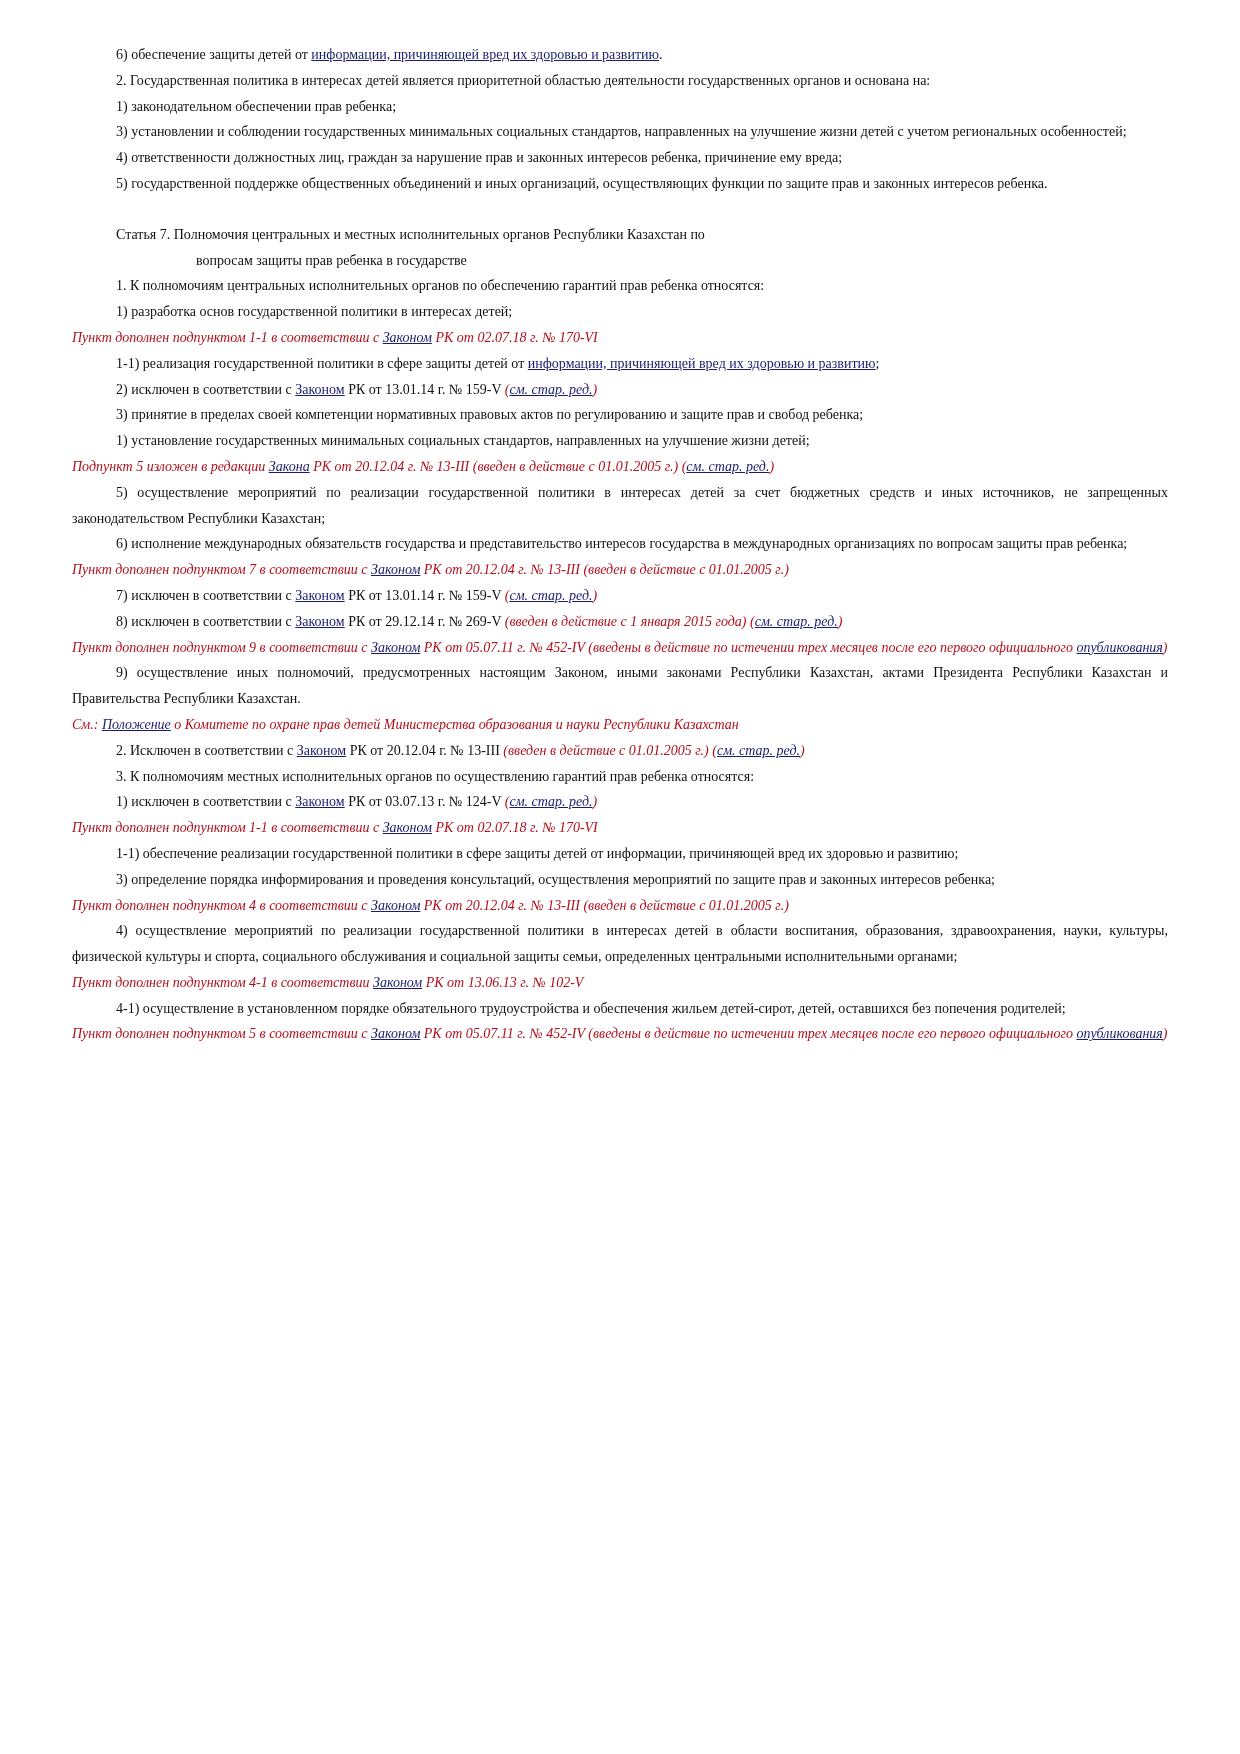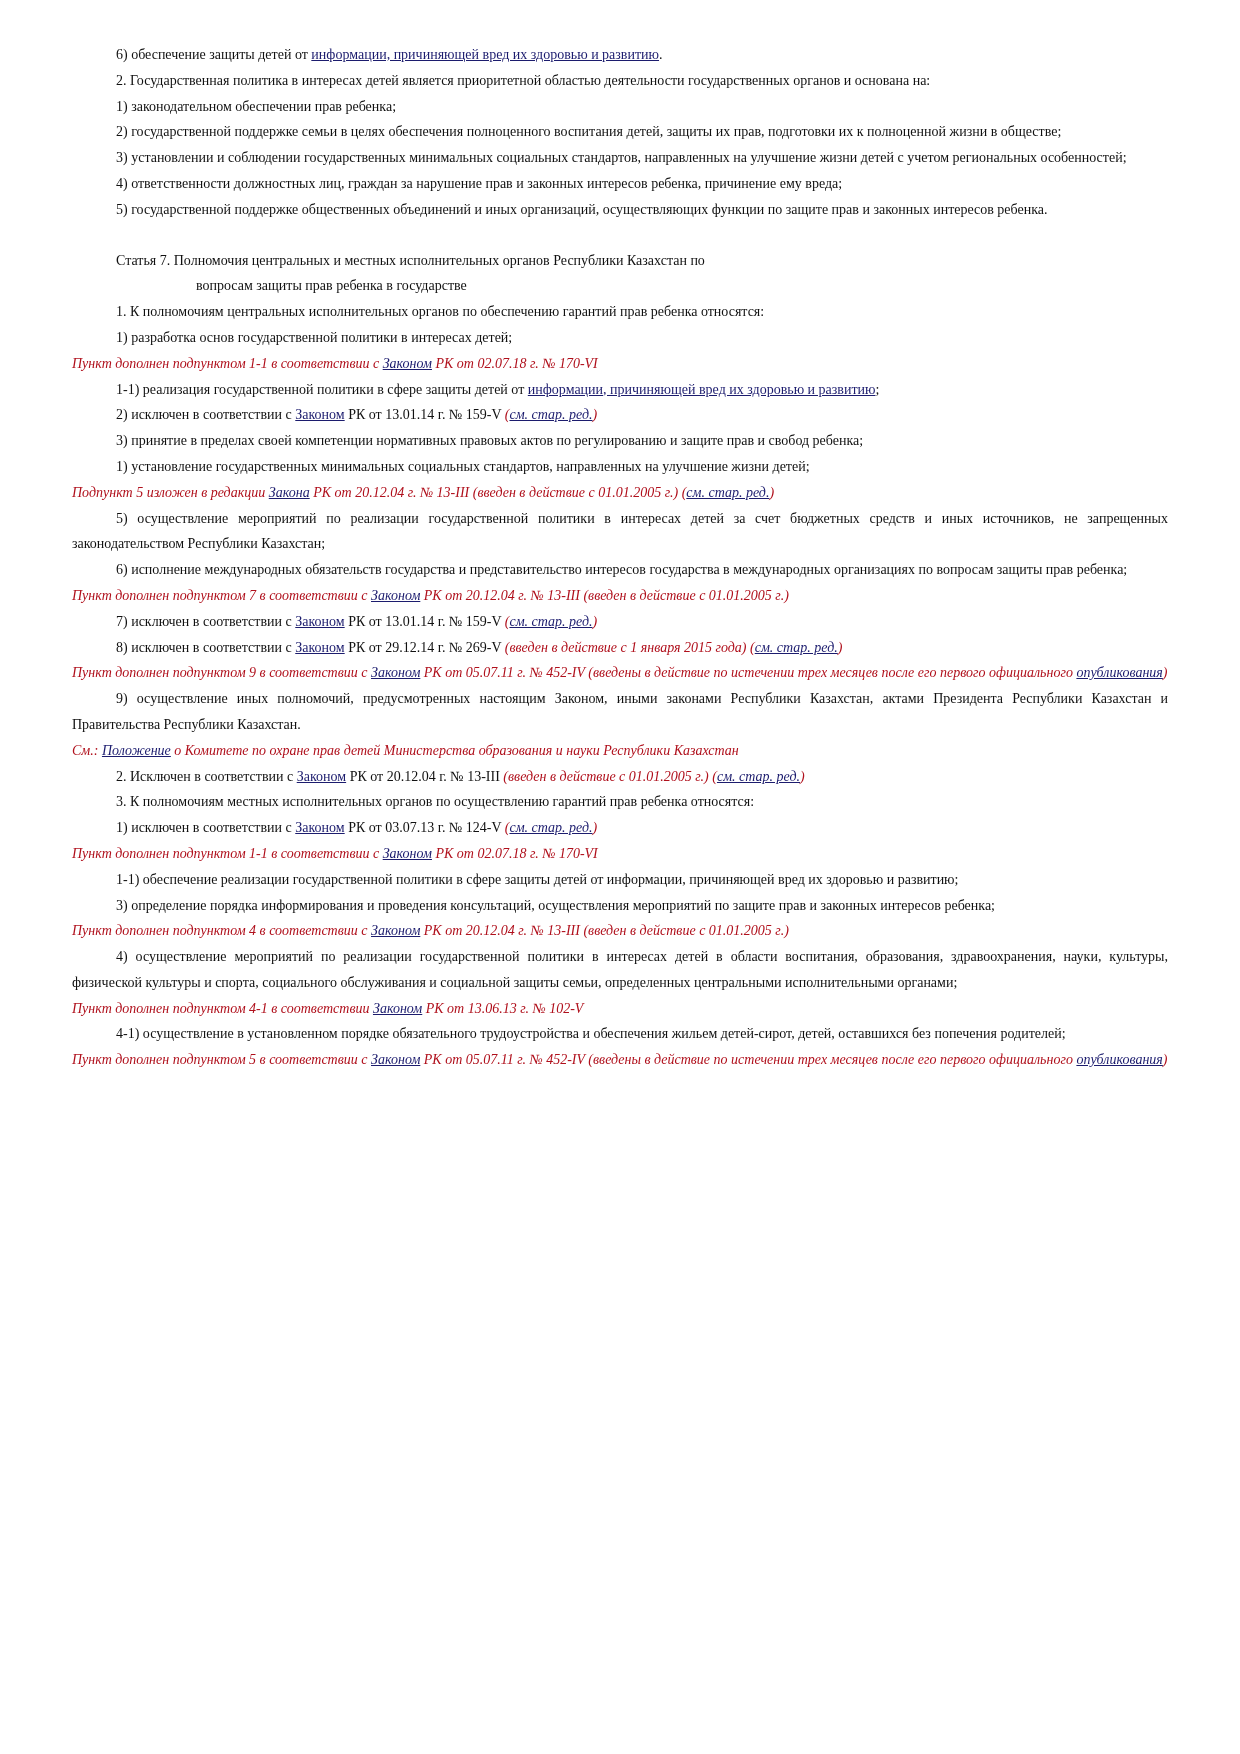--- a/index.html
+++ b/index.html
@@ -17,21 +17,20 @@
   .heading { font-weight: normal; margin-top: 25px; text-indent: 44px; text-align: justify; }
   .heading .sub { display: block; text-indent: 0; padding-left: 124px; }
 </style>
 </head>
 <body>
 
 <div class="page" id="page">
     <p class="p"><span>6) обеспечение защиты детей от </span><span class="lnk">информации, причиняющей вред их здоровью и развитию</span><span>.</span></p>
     <p class="p"><span>2. Государственная политика в интересах детей является приоритетной областью деятельности государственных органов и основана на:</span></p>
     <p class="p"><span>1) законодательном обеспечении прав ребенка;</span></p>
-    <p class="p"><span>2) государственной поддержке семьи в целях обеспечения полноценного воспитания детей, защиты их прав, подготовки их к полноценной жизни в обществе;</span></p>
     <p class="p"><span>3) установлении и соблюдении государственных минимальных социальных стандартов, направленных на улучшение жизни детей с учетом региональных особенностей;</span></p>
     <p class="p"><span>4) ответственности должностных лиц, граждан за нарушение прав и законных интересов ребенка, причинение ему вреда;</span></p>
     <p class="p"><span>5) государственной поддержке общественных объединений и иных организаций, осуществляющих функции по защите прав и законных интересов ребенка.</span></p>
     <p class="p heading"><span>Статья 7. Полномочия центральных и местных исполнительных органов Республики Казахстан по</span><span class="sub">вопросам защиты прав ребенка в государстве</span></p>
     <p class="p"><span>1. К полномочиям центральных исполнительных органов по обеспечению гарантий прав ребенка относятся:</span></p>
     <p class="p"><span>1) разработка основ государственной политики в интересах детей;</span></p>
     <p class="p note"><span>Пункт дополнен подпунктом 1-1 в соответствии с </span><span class="lnk">Законом</span><span> РК от 02.07.18 г. № 170-VI</span></p>
     <p class="p"><span>1-1) реализация государственной политики в сфере защиты детей от </span><span class="lnk">информации, причиняющей вред их здоровью и развитию</span><span>;</span></p>
     <p class="p"><span>2) исключен в соответствии с </span><span class="lnk">Законом</span><span> РК от 13.01.14 г. № 159-V </span><span class="red">(</span><span class="lnk" style="font-style: italic;">см. стар. ред.</span><span class="red">)</span></p>
     <p class="p"><span>3) принятие в пределах своей компетенции нормативных правовых актов по регулированию и защите прав и свобод ребенка;</span></p>

